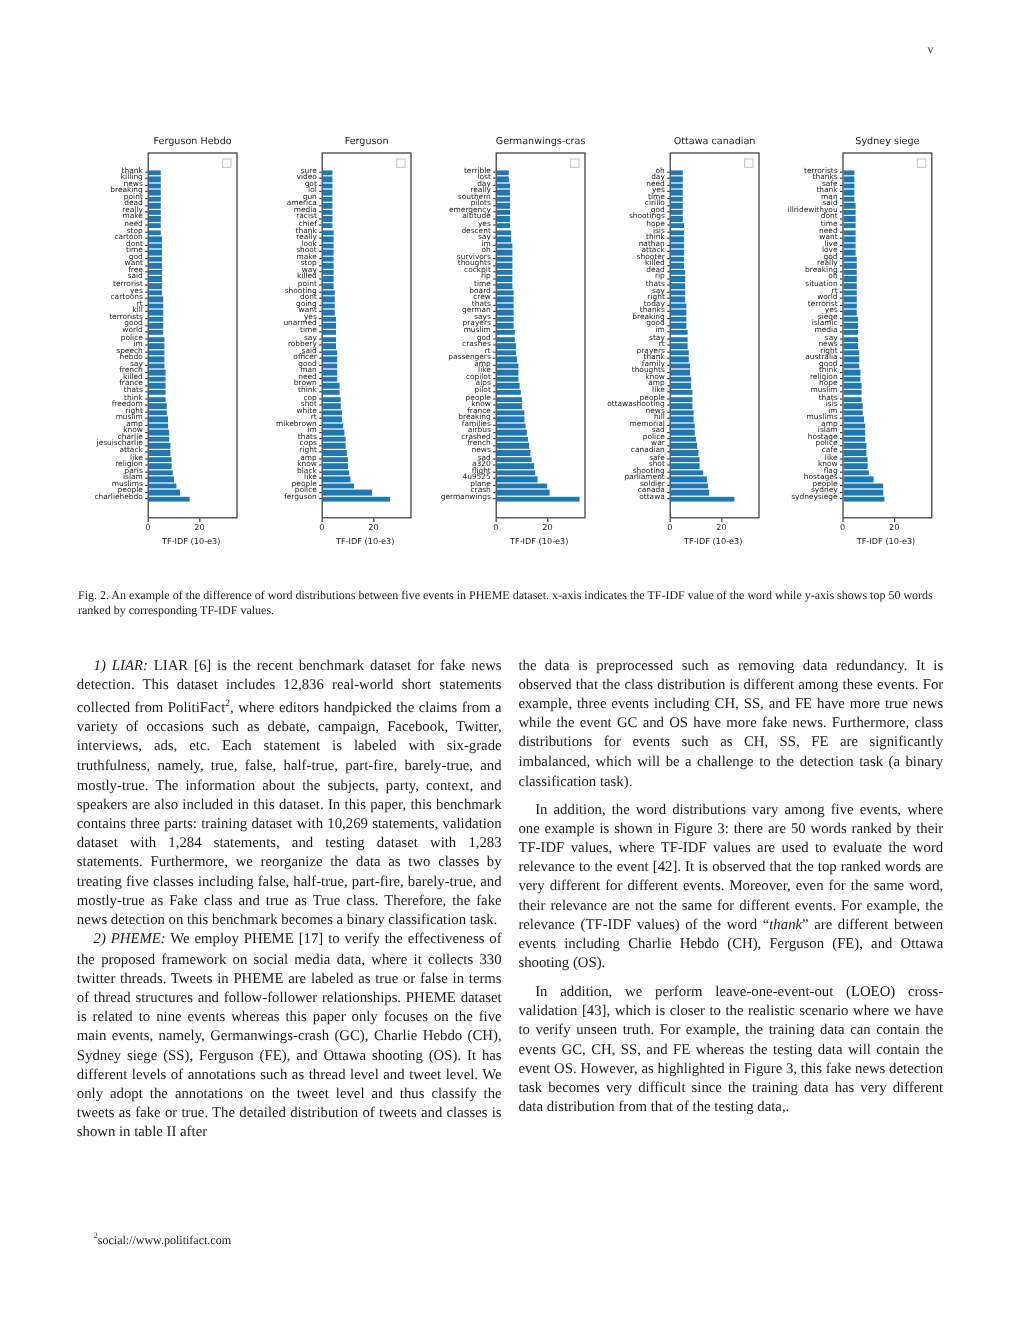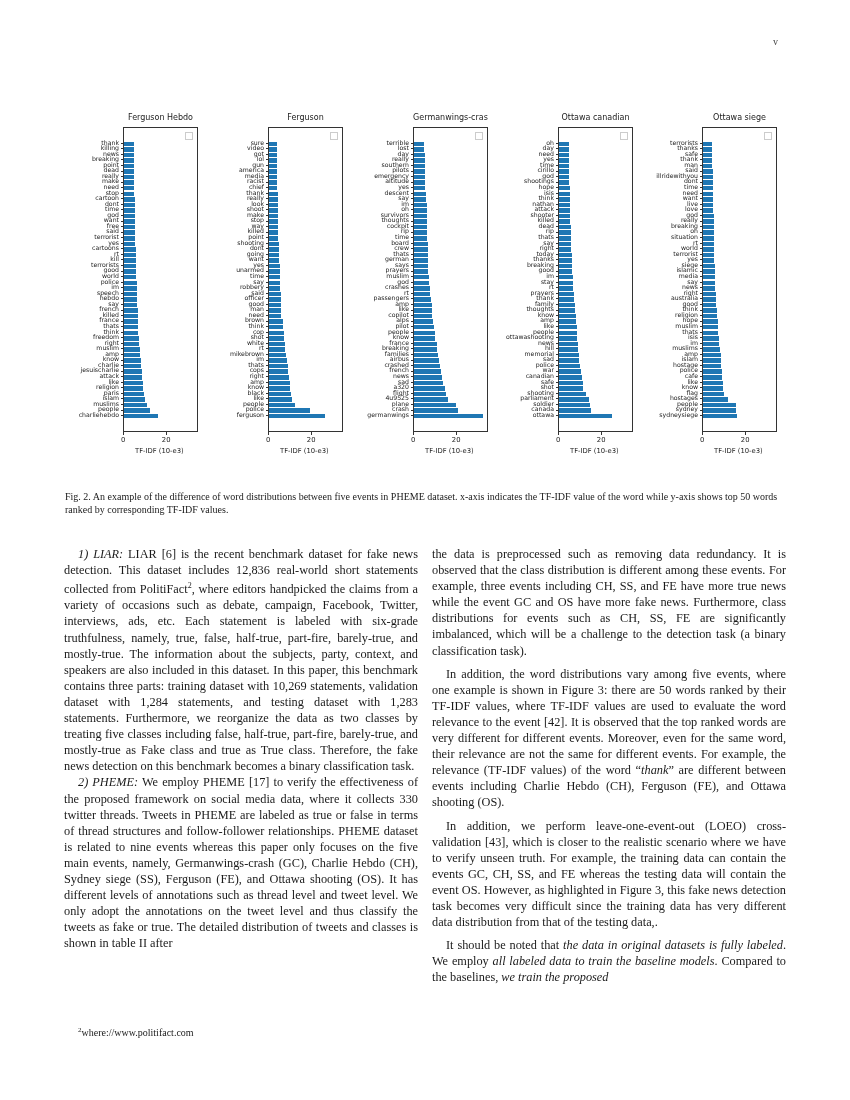--- a/index.html
+++ b/index.html
@@ -1078,21 +1078,21 @@
           </div>
         </div>
       </div>
       <div class="xtick" style="left: 558px; top: 332px;"></div>
       <div class="xtick-label" style="left: 556px; top: 336px;">0</div>
       <div class="xtick" style="left: 600.857px; top: 332px;"></div>
       <div class="xtick-label" style="left: 596.857px; top: 336px;">20</div>
       <div class="xlabel" style="left: 570px; top: 347px;">TF-IDF (10-e3)</div>
     </div>
     <div class="panel" style="left: 0px; width: 850px;">
-      <div class="ptitle" style="left: 702px; width: 75px;">Ottawa siege</div>
+      <div class="ptitle" style="left: 702px; width: 75px;">Sydney siege</div>
       <div class="wlabel" style="right: 152px; top: 39.5px;">terrorists</div>
       <div class="tick" style="left: 700px; top: 42.7px;"></div>
       <div class="wlabel" style="right: 152px; top: 45.06px;">thanks</div>
       <div class="tick" style="left: 700px; top: 48.26px;"></div>
       <div class="wlabel" style="right: 152px; top: 50.62px;">safe</div>
       <div class="tick" style="left: 700px; top: 53.82px;"></div>
       <div class="wlabel" style="right: 152px; top: 56.18px;">thank</div>
       <div class="tick" style="left: 700px; top: 59.38px;"></div>
       <div class="wlabel" style="right: 152px; top: 61.74px;">man</div>
       <div class="tick" style="left: 700px; top: 64.94px;"></div>
@@ -1353,16 +1353,15 @@
 
 <div class="col" style="left:64px;">
   <p class="tight"><i>1) LIAR:</i><span> LIAR [6] is the recent benchmark dataset for fake news detection. This dataset includes 12,836 real-world short statements collected from PolitiFact</span><sup style="font-size:8px;">2</sup><span>, where editors handpicked the claims from a variety of occasions such as debate, campaign, Facebook, Twitter, interviews, ads, etc. Each statement is labeled with six-grade truthfulness, namely, true, false, half-true, part-fire, barely-true, and mostly-true. The information about the subjects, party, context, and speakers are also included in this dataset. In this paper, this benchmark contains three parts: training dataset with 10,269 statements, validation dataset with 1,284 statements, and testing dataset with 1,283 statements. Furthermore, we reorganize the data as two classes by treating five classes including false, half-true, part-fire, barely-true, and mostly-true as Fake class and true as True class. Therefore, the fake news detection on this benchmark becomes a binary classification task.</span></p>
   <p><i>2) PHEME:</i><span> We employ PHEME [17] to verify the effectiveness of the proposed framework on social media data, where it collects 330 twitter threads. Tweets in PHEME are labeled as true or false in terms of thread structures and follow-follower relationships. PHEME dataset is related to nine events whereas this paper only focuses on the five main events, namely, Germanwings-crash (GC), Charlie Hebdo (CH), Sydney siege (SS), Ferguson (FE), and Ottawa shooting (OS). It has different levels of annotations such as thread level and tweet level. We only adopt the annotations on the tweet level and thus classify the tweets as fake or true. The detailed distribution of tweets and classes is shown in table II after</span></p>
 </div>
 
 <div class="col" style="left:432px;">
   <p style="text-indent:0;">the data is preprocessed such as removing data redundancy. It is observed that the class distribution is different among these events. For example, three events including CH, SS, and FE have more true news while the event GC and OS have more fake news. Furthermore, class distributions for events such as CH, SS, FE are significantly imbalanced, which will be a challenge to the detection task (a binary classification task).</p>
   <p><span>In addition, the word distributions vary among five events, where one example is shown in Figure 3: there are 50 words ranked by their TF-IDF values, where TF-IDF values are used to evaluate the word relevance to the event [42]. It is observed that the top ranked words are very different for different events. Moreover, even for the same word, their relevance are not the same for different events. For example, the relevance (TF-IDF values) of the word “</span><i>thank</i><span>” are different between events including Charlie Hebdo (CH), Ferguson (FE), and Ottawa shooting (OS).</span></p>
   <p>In addition, we perform leave-one-event-out (LOEO) cross-validation [43], which is closer to the realistic scenario where we have to verify unseen truth. For example, the training data can contain the events GC, CH, SS, and FE whereas the testing data will contain the event OS. However, as highlighted in Figure 3, this fake news detection task becomes very difficult since the training data has very different data distribution from that of the testing data,.</p>
-  <p><span>It should be noted that </span><i>the data in original datasets is fully labeled</i><span>. We employ </span><i>all labeled data to train the baseline models</i><span>. Compared to the baselines, </span><i>we train the proposed</i></p>
 </div>
 
-<div class="footnote"><sup>2</sup><span>where://www.politifact.com</span></div>
+<div class="footnote"><sup>2</sup><span>social://www.politifact.com</span></div>
 
 </body></html>

